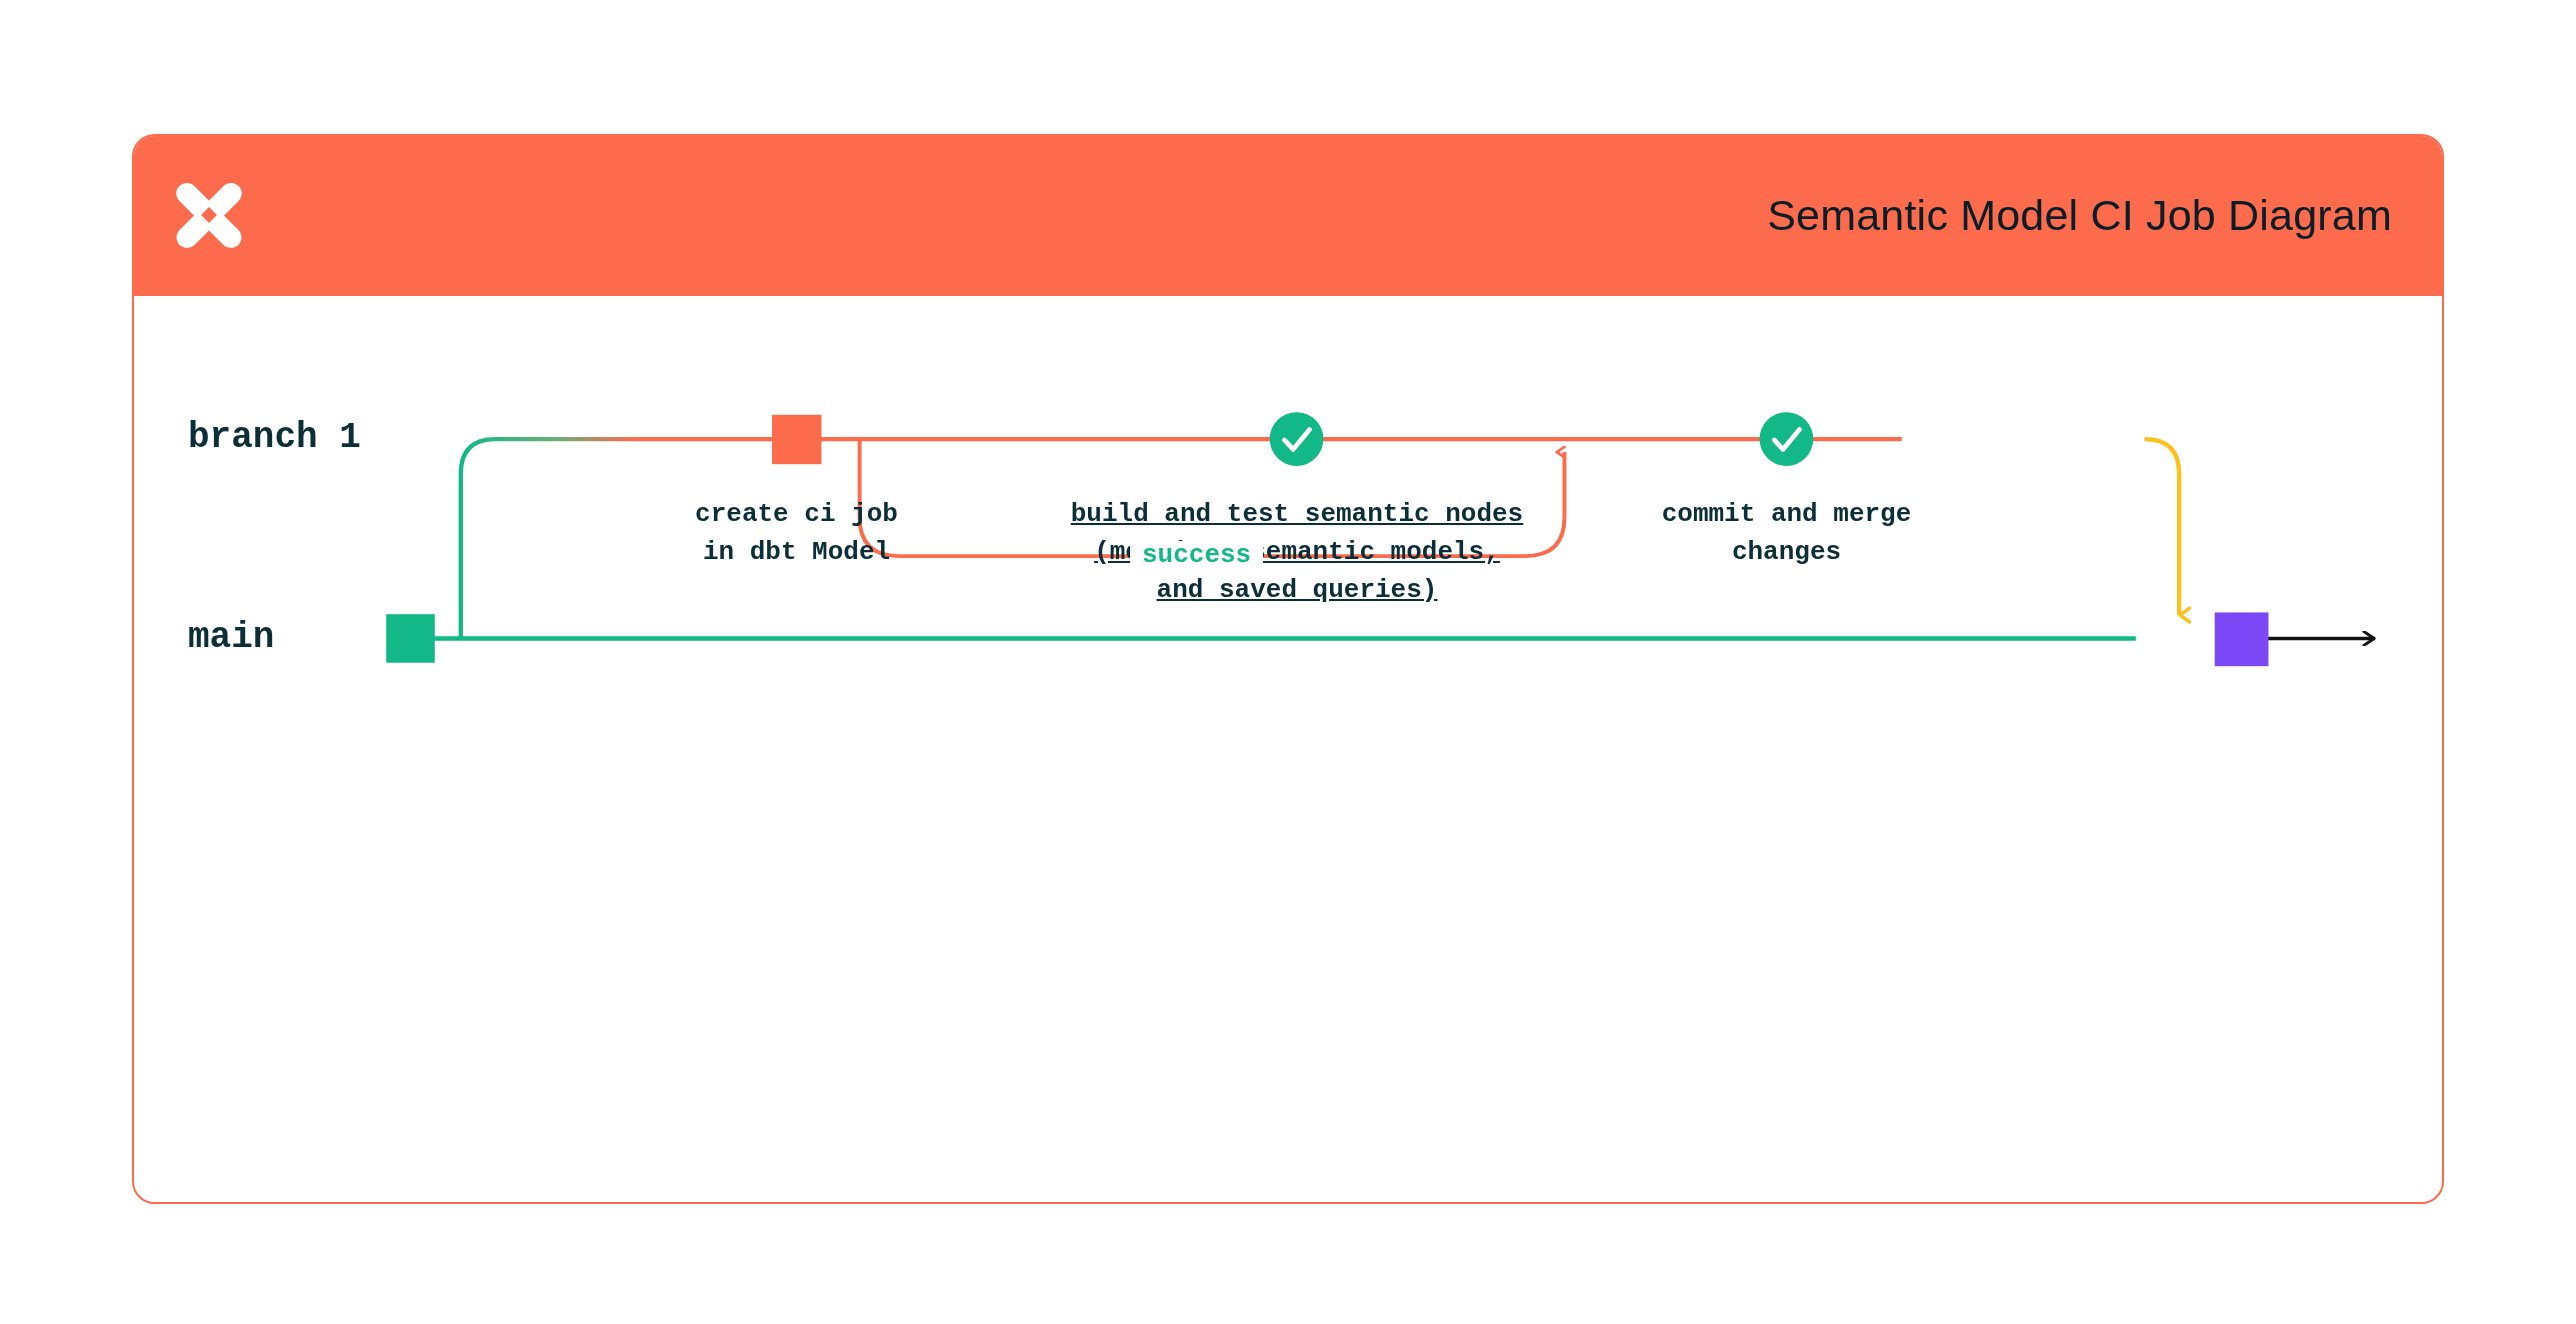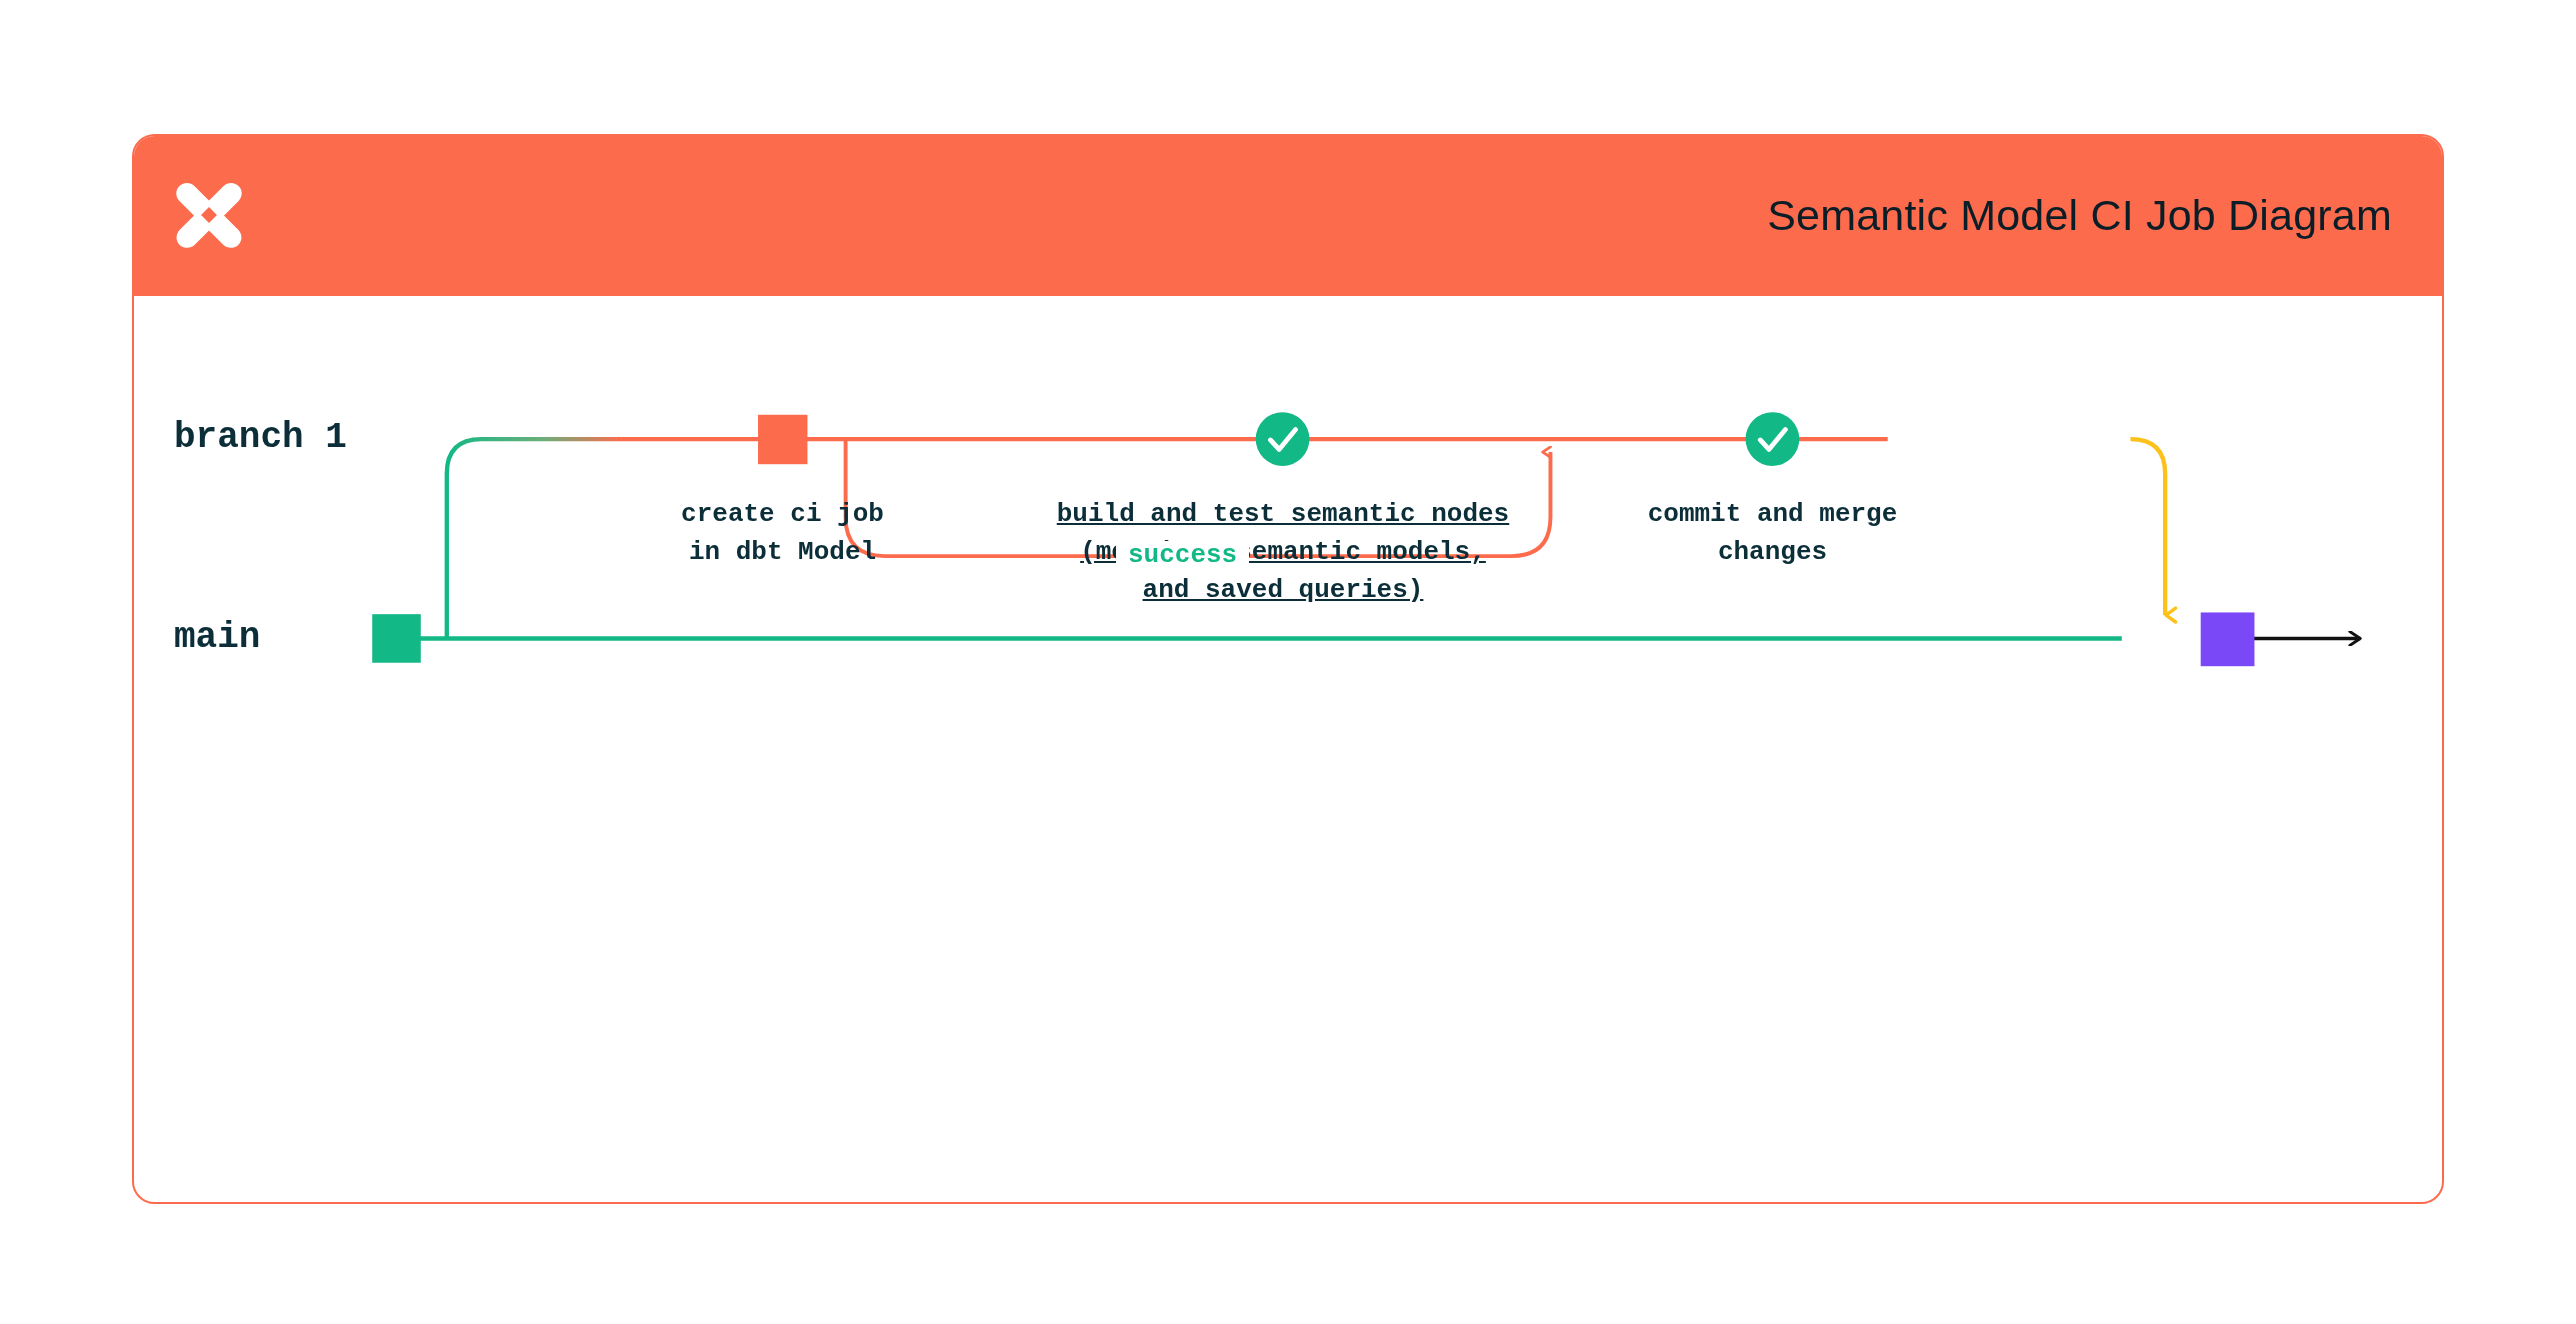--- a/index.html
+++ b/index.html
@@ -55,21 +55,21 @@
     font-weight: 400;
     color: #0B1D26;
     letter-spacing: 0.2px;
     white-space: nowrap;
     line-height: 73px;
   }
 
   
   #canvas {
     position: absolute;
-    left: 2px;
+    left: 16px;
     top: 160px;
     width: 1941px;
     height: 906px;
   }
   #canvas svg {
     position: absolute;
     left: 0;
     top: 0;
     display: block;
   }

